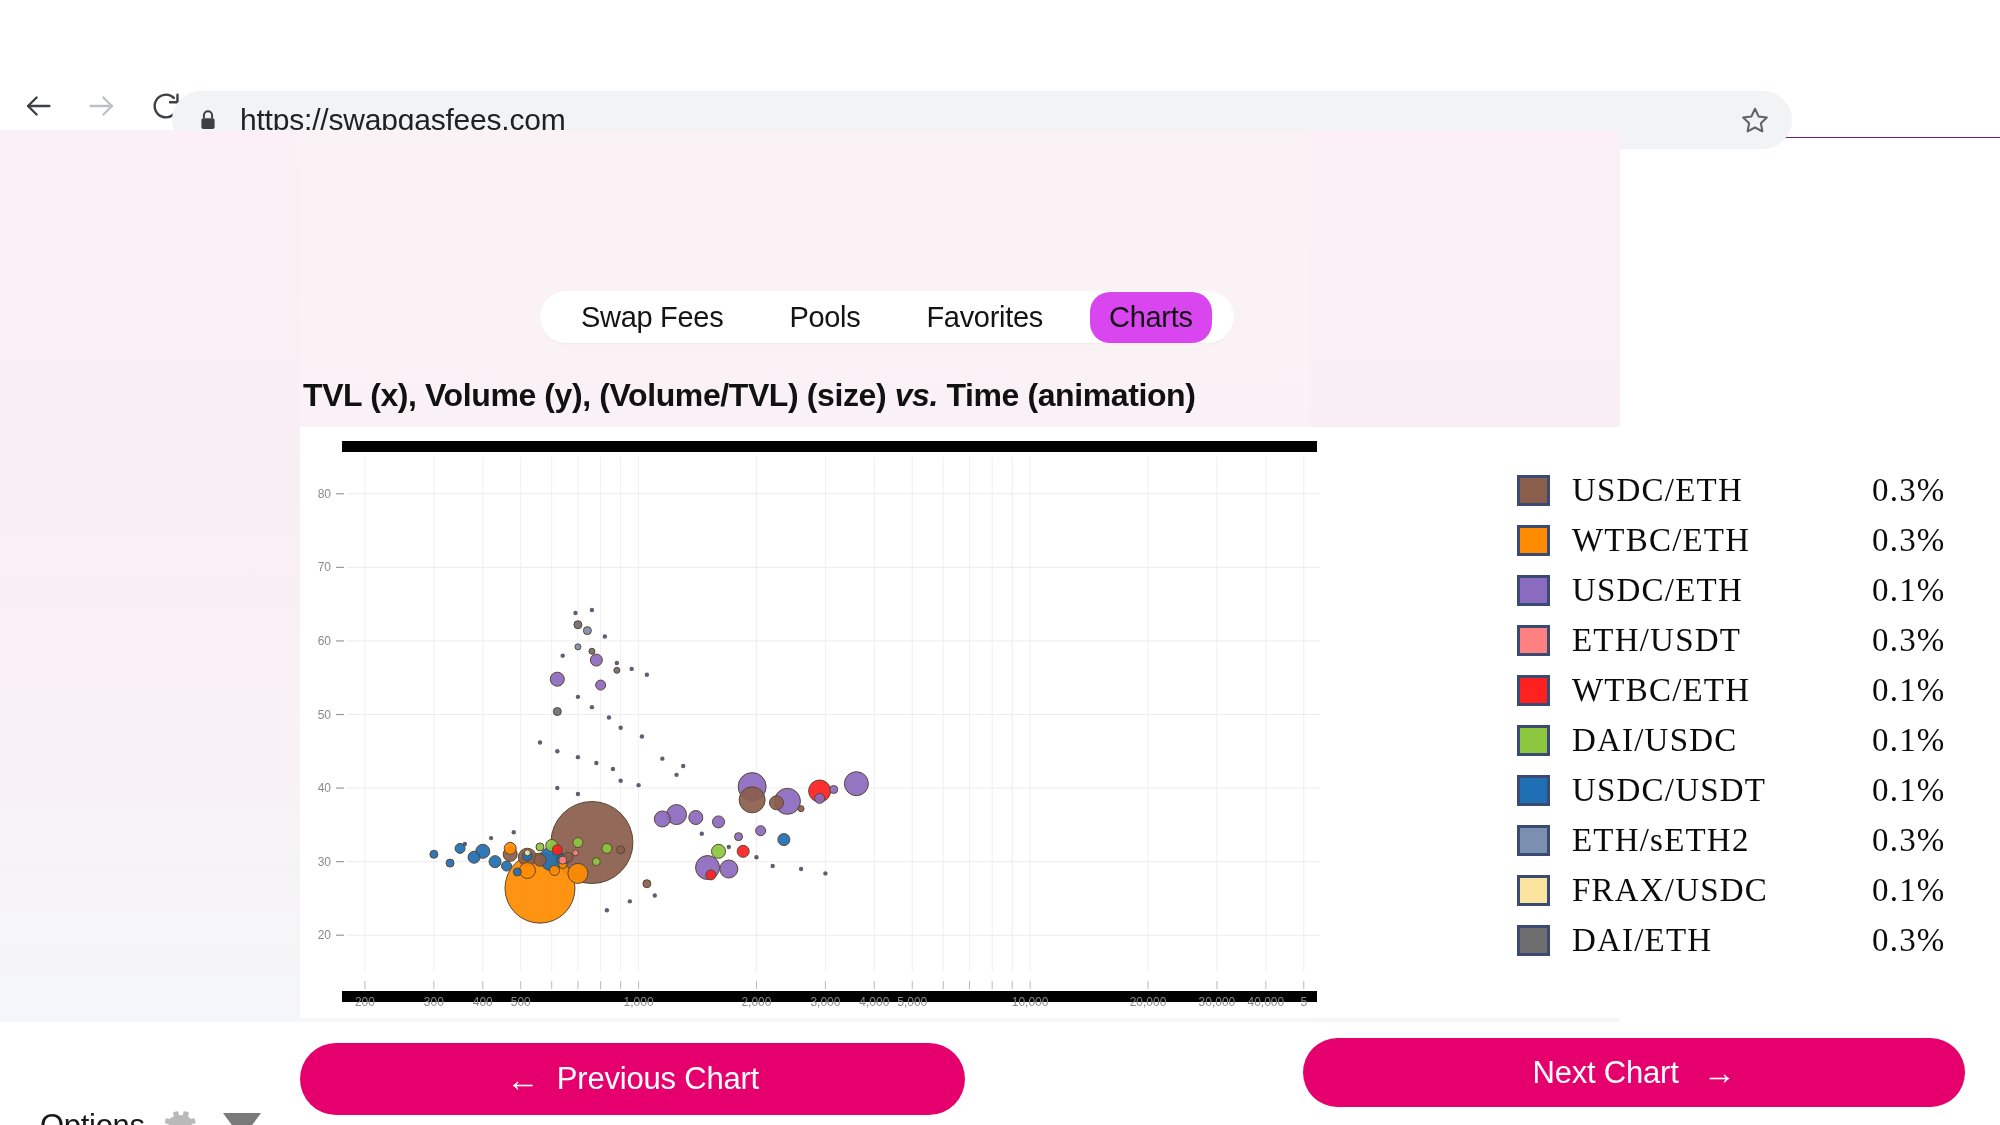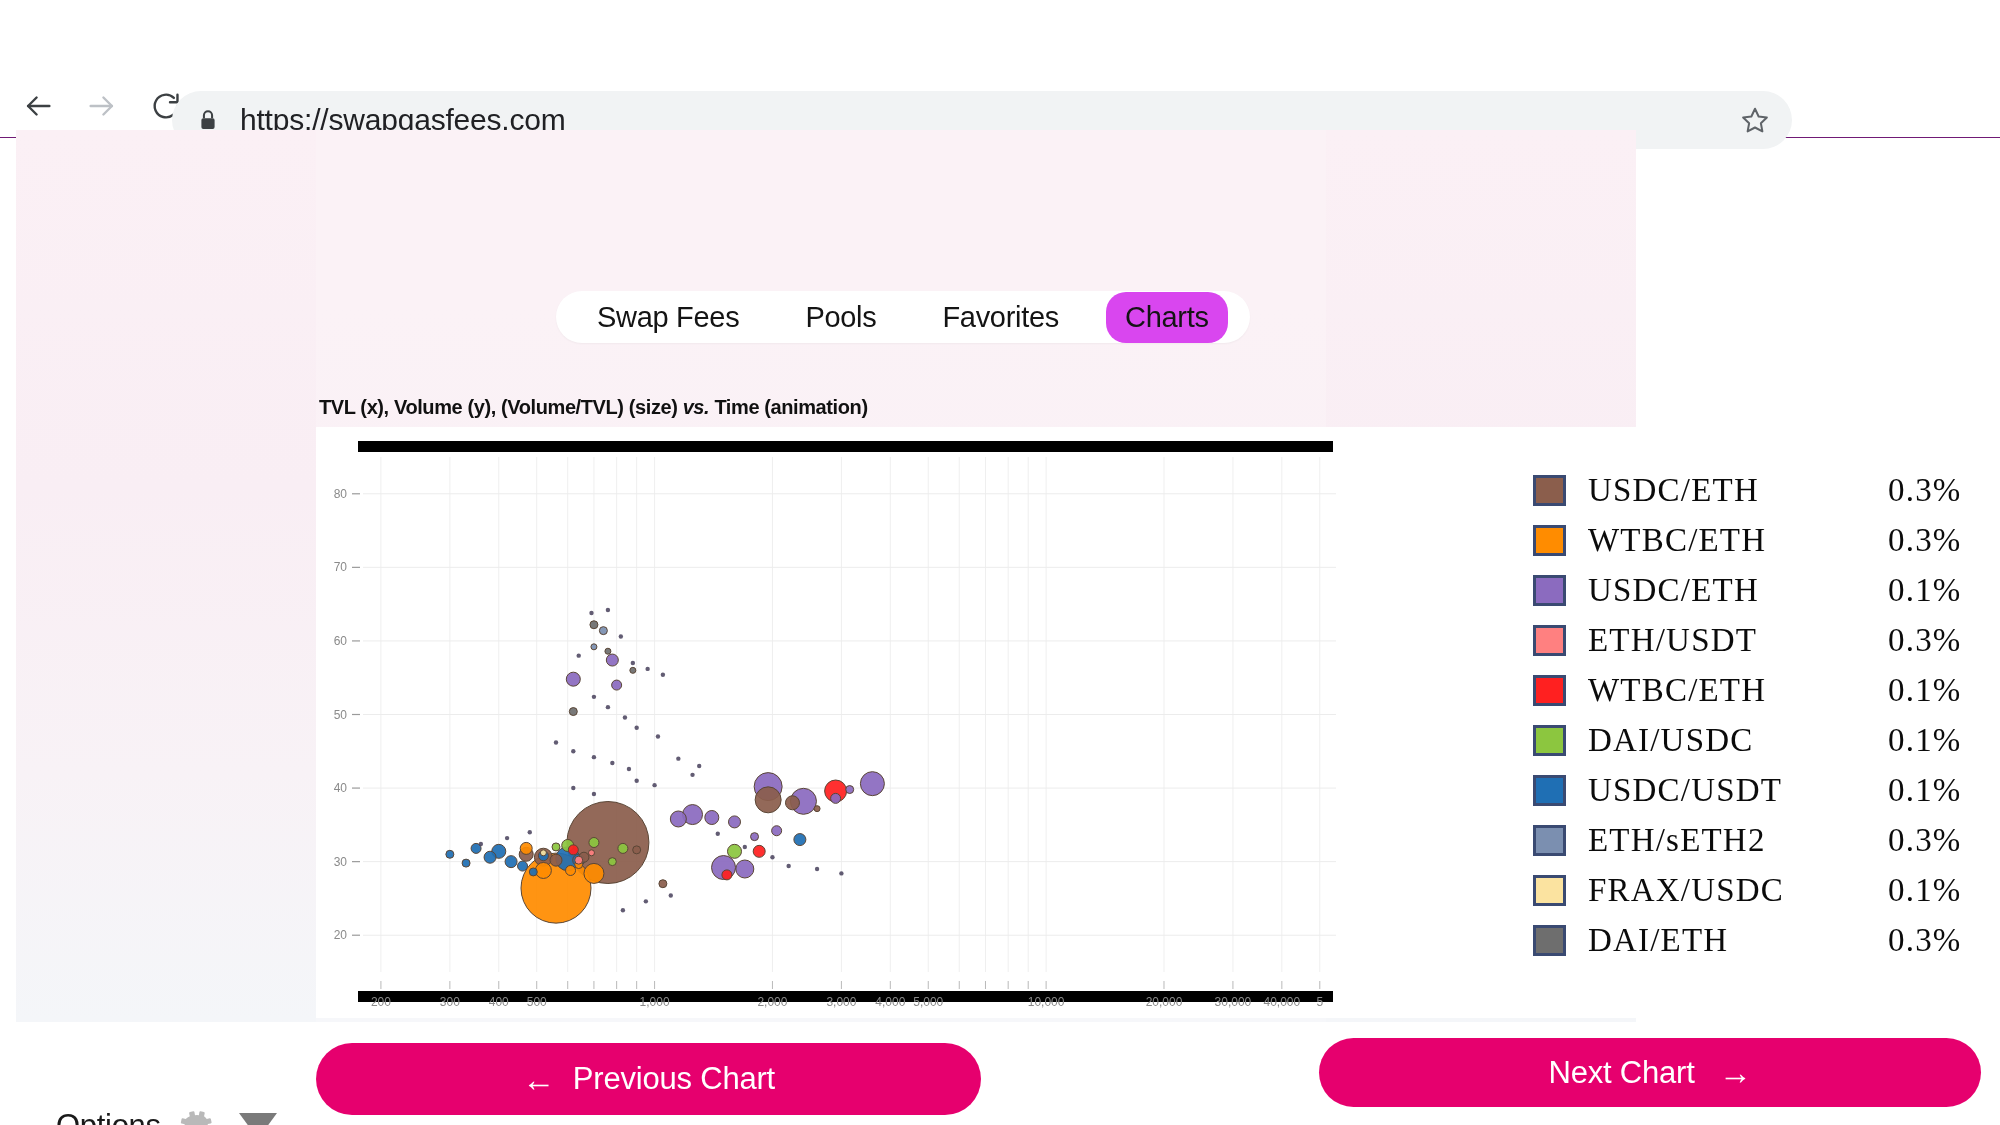--- a/index.html
+++ b/index.html
@@ -44,21 +44,21 @@
     white-space: nowrap;
   }
   #star-icon {
     position: absolute; right: 22px; top: 50%;
     transform: translateY(-50%);
     width: 30px; height: 30px; color: #5f6368;
   }
 
   
   #page {
-    position: absolute; left: 16px; top: 130px;
+    position: absolute; left: 0; top: 130px;
     width: 1620px; height: 892px;
     background:
       linear-gradient(180deg, #fbf0f5 0%, #f9eef4 40%, #f8f2f6 72%, #f4f6f9 100%);
   }
   
   #page::before {
     content: ""; position: absolute; left: 300px; top: 0;
     width: 1010px; height: 100%;
     background: rgba(255,255,255,0.18);
     pointer-events: none;
@@ -78,22 +78,22 @@
     font-size: 29px; color: #141414; letter-spacing: -0.3px;
     padding: 9px 19px; border-radius: 20px; white-space: nowrap;
     cursor: pointer;
   }
   .tab + .tab { margin-left: 28px; text-align: right; }
   .tab.active { background: #d946ef; }
 
   
   #chart-title {
     position: absolute; left: 303px; top: 247px;
-    font-size: 20px; font-weight: bold; color: #111111;
-    letter-spacing: -0.4px; white-space: nowrap; margin-top: 19px;
+    font-size: 32px; font-weight: bold; color: #111111;
+    letter-spacing: -0.4px; white-space: nowrap;
   }
   #chart-title .ital { font-style: italic; }
 
   
   #chart-card {
     position: absolute; left: 300px; top: 297px;
     width: 1660px; height: 591px;
     background: #ffffff;
   }
 

